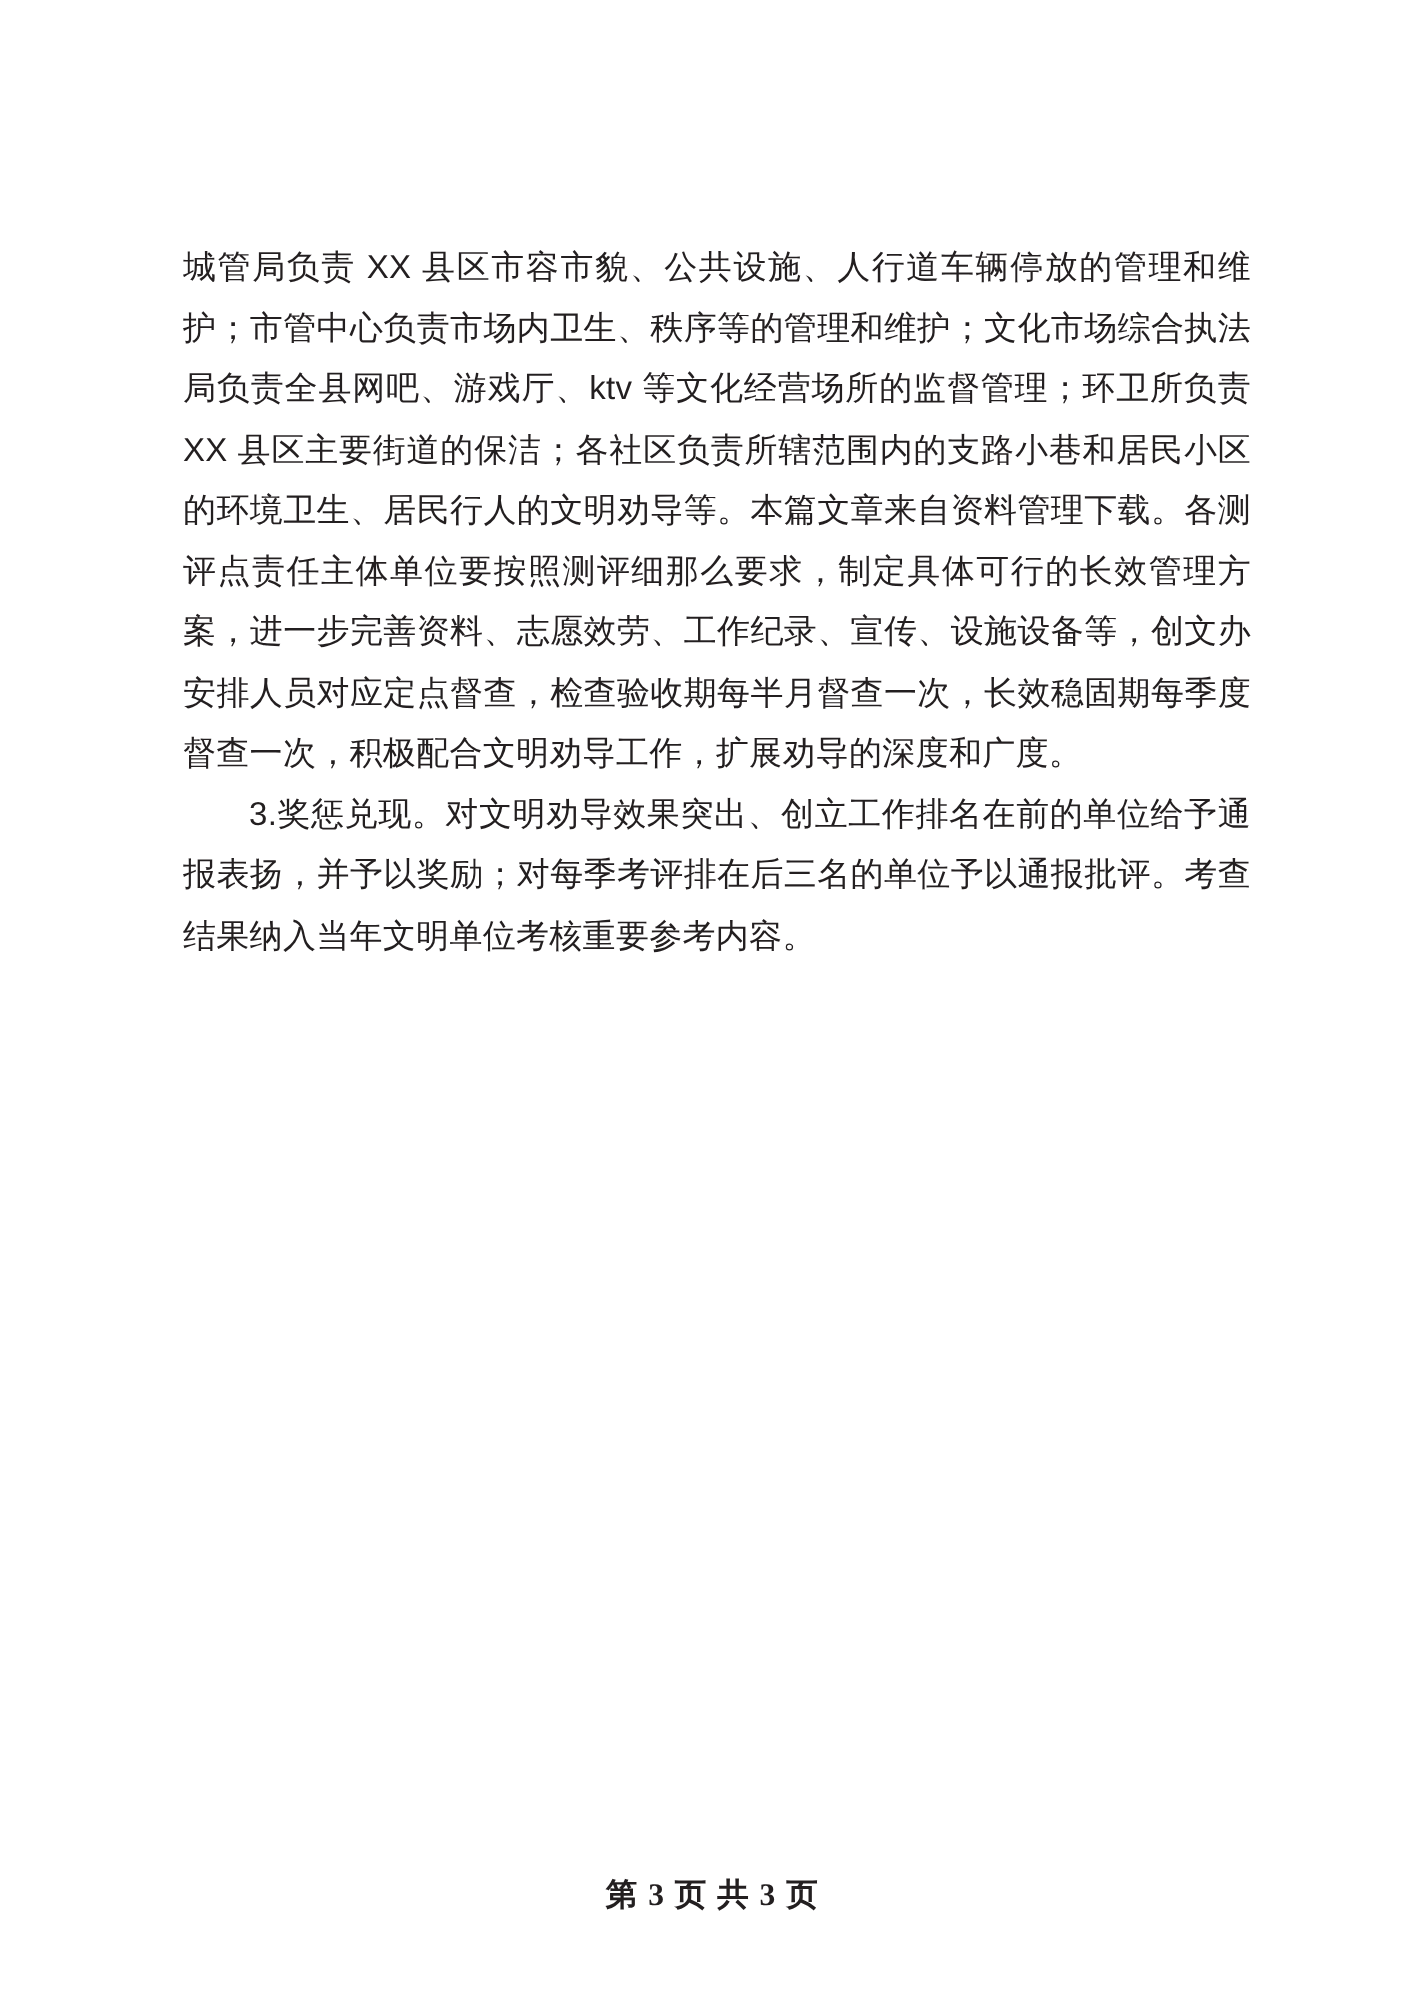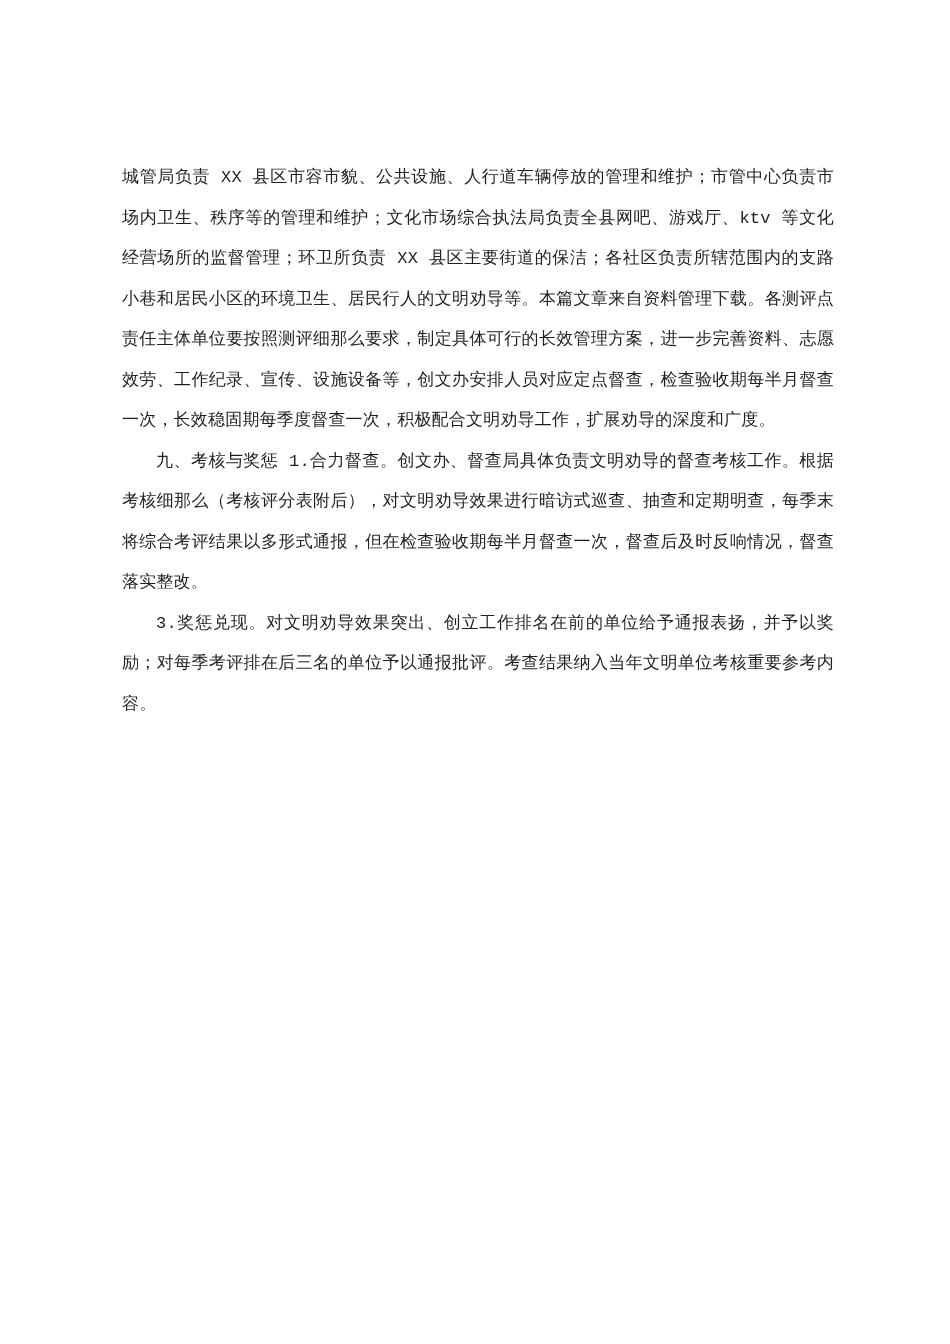--- a/index.html
+++ b/index.html
@@ -23,27 +23,27 @@
     height: 1344px;
     background: #ffffff;
   }
   .content {
     position: absolute;
     left: 122px;
     top: 158px;
     width: 712px;
   }
   .para {
-    font-size: 17px;
+    font-size: 22px;
     line-height: 40.5px;
     text-align: justify;
     text-justify: inter-ideograph;
     letter-spacing: 0.2px;
     margin: 0 0 0 0;
-    font-family: Liberation Mono, monospace;
+    font-family: Liberation Sans, sans-serif;
   }
   .para.indent {
     text-indent: 2em;
   }
   .footer {
     position: absolute;
     left: 0;
     top: 1249px;
     width: 950px;
     text-align: center;
@@ -54,18 +54,18 @@
     font-family: "Liberation Serif", "DejaVu Serif", serif;
   }
 </style>
 </head>
 <body>
 
 <div class="page">
 
   <div class="content">
     <p class="para">城管局负责 XX 县区市容市貌、公共设施、人行道车辆停放的管理和维护；市管中心负责市场内卫生、秩序等的管理和维护；文化市场综合执法局负责全县网吧、游戏厅、ktv 等文化经营场所的监督管理；环卫所负责 XX 县区主要街道的保洁；各社区负责所辖范围内的支路小巷和居民小区的环境卫生、居民行人的文明劝导等。本篇文章来自资料管理下载。各测评点责任主体单位要按照测评细那么要求，制定具体可行的长效管理方案，进一步完善资料、志愿效劳、工作纪录、宣传、设施设备等，创文办安排人员对应定点督查，检查验收期每半月督查一次，长效稳固期每季度督查一次，积极配合文明劝导工作，扩展劝导的深度和广度。</p>
-    <p class="para indent">九、考核与奖惩 1.合力督查。创文办、督查局具体负责文明劝导的督查考核工作。根据考核细那么（考核评分表附后），对文明劝导效果进行暗访式巡查、抽查和定期明查，每季末将综合考评结果以多形式通报，但在检查验收期每半月督查一次，督查后及时反响情况，督查落实整改。</p>
     <p class="para indent">3.奖惩兑现。对文明劝导效果突出、创立工作排名在前的单位给予通报表扬，并予以奖励；对每季考评排在后三名的单位予以通报批评。考查结果纳入当年文明单位考核重要参考内容。</p>
   </div>
 
+  <div class="footer">第 3 页 共 3 页</div>
 
 </div>
 
 </body></html>

